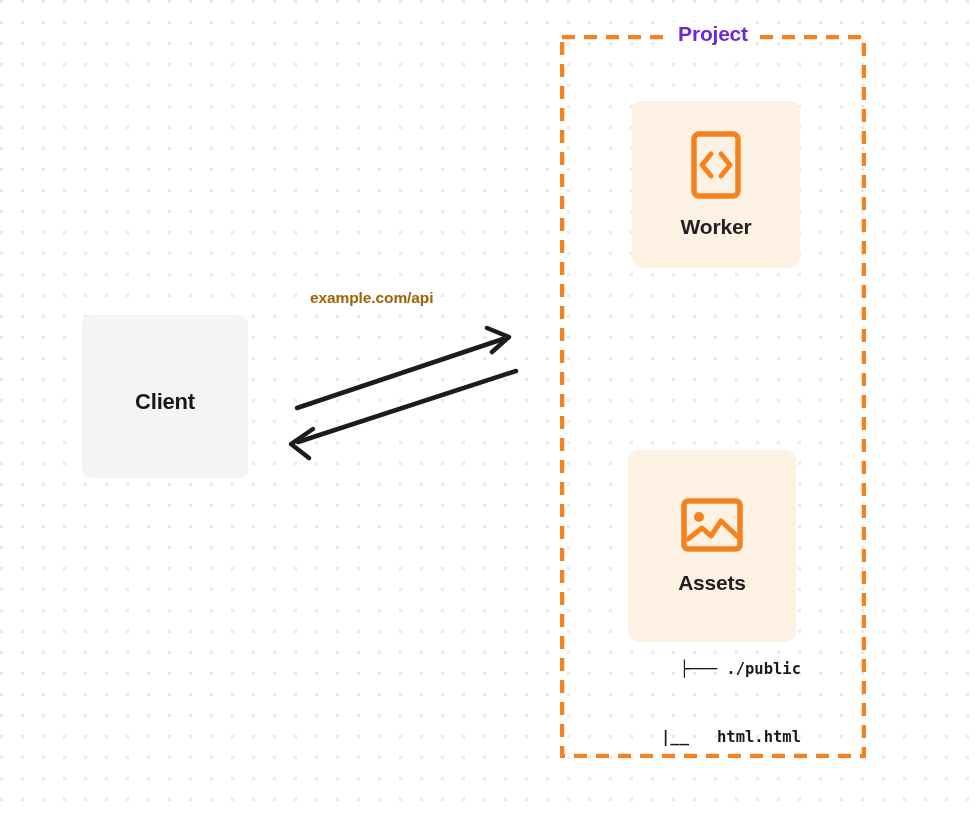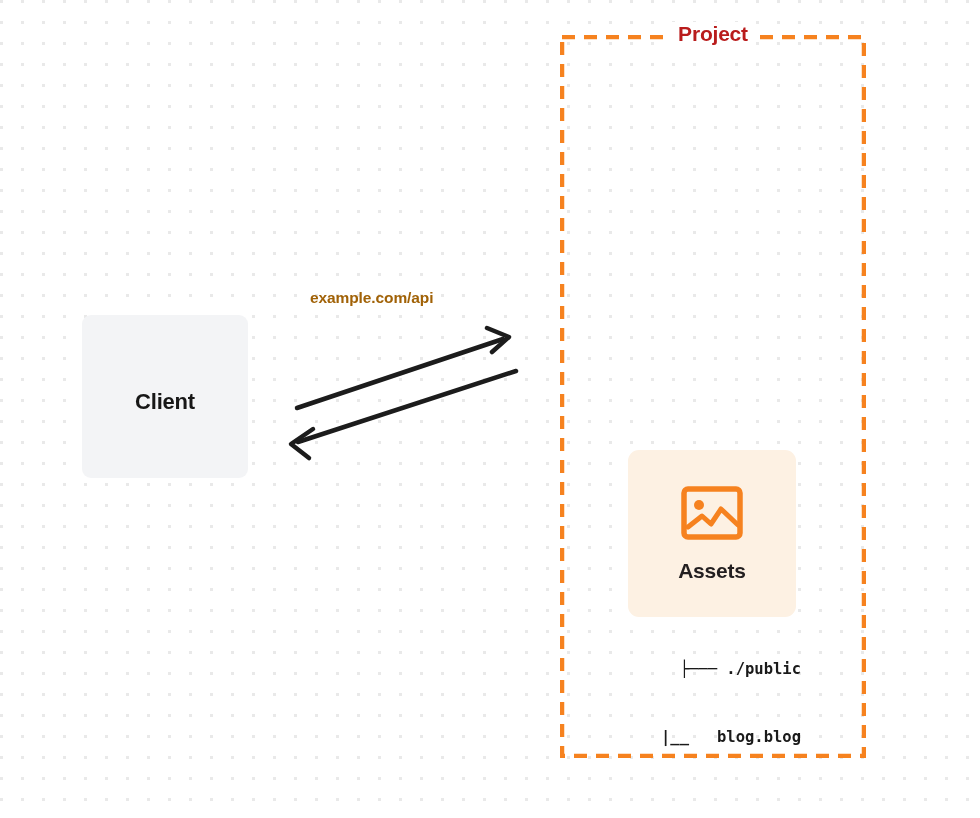--- a/index.html
+++ b/index.html
@@ -77,21 +77,21 @@
     position: absolute;
     inset: 0;
   }
   .project-title {
     position: absolute;
     top: -13px;
     left: 50%;
     transform: translateX(-50%);
     background: #ffffff;
     padding: 0 7px;
-    color: #b91c1c;
+    color: #6d28d9;
     font-size: 21px;
     font-weight: bold;
     letter-spacing: -0.2px;
     white-space: nowrap;
   }
 
   
   .card {
     position: absolute;
     background: #fdf1e3;
@@ -104,21 +104,21 @@
   .card-worker {
     left: 72px;
     top: 66px;
     width: 168px;
     height: 167px;
   }
   .card-assets {
     left: 68px;
     top: 415px;
     width: 168px;
-    height: 167px;
+    height: 192px;
   }
   .card-icon {
     display: block;
     margin-bottom: 16px;
   }
   .card-label {
     font-size: 21px;
     font-weight: bold;
     color: #231f20;
     letter-spacing: -0.2px;
@@ -167,30 +167,38 @@
   <div class="edge-label">example.com/api</div>
 
   <div class="project-group">
 
     <svg class="project-border" viewBox="0 0 306 723" width="306" height="723" preserveAspectRatio="none">
       <rect x="2" y="2" width="302" height="719" fill="none" stroke="#f6821f" stroke-width="4.5" stroke-dasharray="13 9" stroke-linecap="butt"></rect>
     </svg>
 
     <span class="project-title">Project</span>
 
+    <div class="card card-worker">
+      <svg class="card-icon" width="56" height="68" viewBox="0 0 56 68">
+        <rect x="6" y="3" width="44" height="62" rx="5" ry="5" fill="none" stroke="#f6821f" stroke-width="5.5"></rect>
+        <polyline points="23,23 14,34 23,45" fill="none" stroke="#f6821f" stroke-width="5" stroke-linecap="round" stroke-linejoin="round"></polyline>
+        <polyline points="33,23 42,34 33,45" fill="none" stroke="#f6821f" stroke-width="5" stroke-linecap="round" stroke-linejoin="round"></polyline>
+      </svg>
+      <span class="card-label">Worker</span>
+    </div>
 
     <div class="card card-assets">
       <svg class="card-icon" width="64" height="58" viewBox="0 0 64 58">
         <rect x="4" y="4" width="56" height="48" rx="4" ry="4" fill="none" stroke="#f6821f" stroke-width="5.5"></rect>
         <circle cx="19" cy="20" r="5" fill="#f6821f"></circle>
         <polyline points="8,42 22,31 31,39 41,24 58,40" fill="none" stroke="#f6821f" stroke-width="5" stroke-linecap="round" stroke-linejoin="round"></polyline>
       </svg>
       <span class="card-label">Assets</span>
     </div>
 
     <div class="file-tree">
       <span class="row">├─── ./public</span>
-      <span class="row">    |__   blog.blog</span>
+      <span class="row">    |__   html.html</span>
       
     </div>
 
   </div>
 </div>
 
 </body></html>

